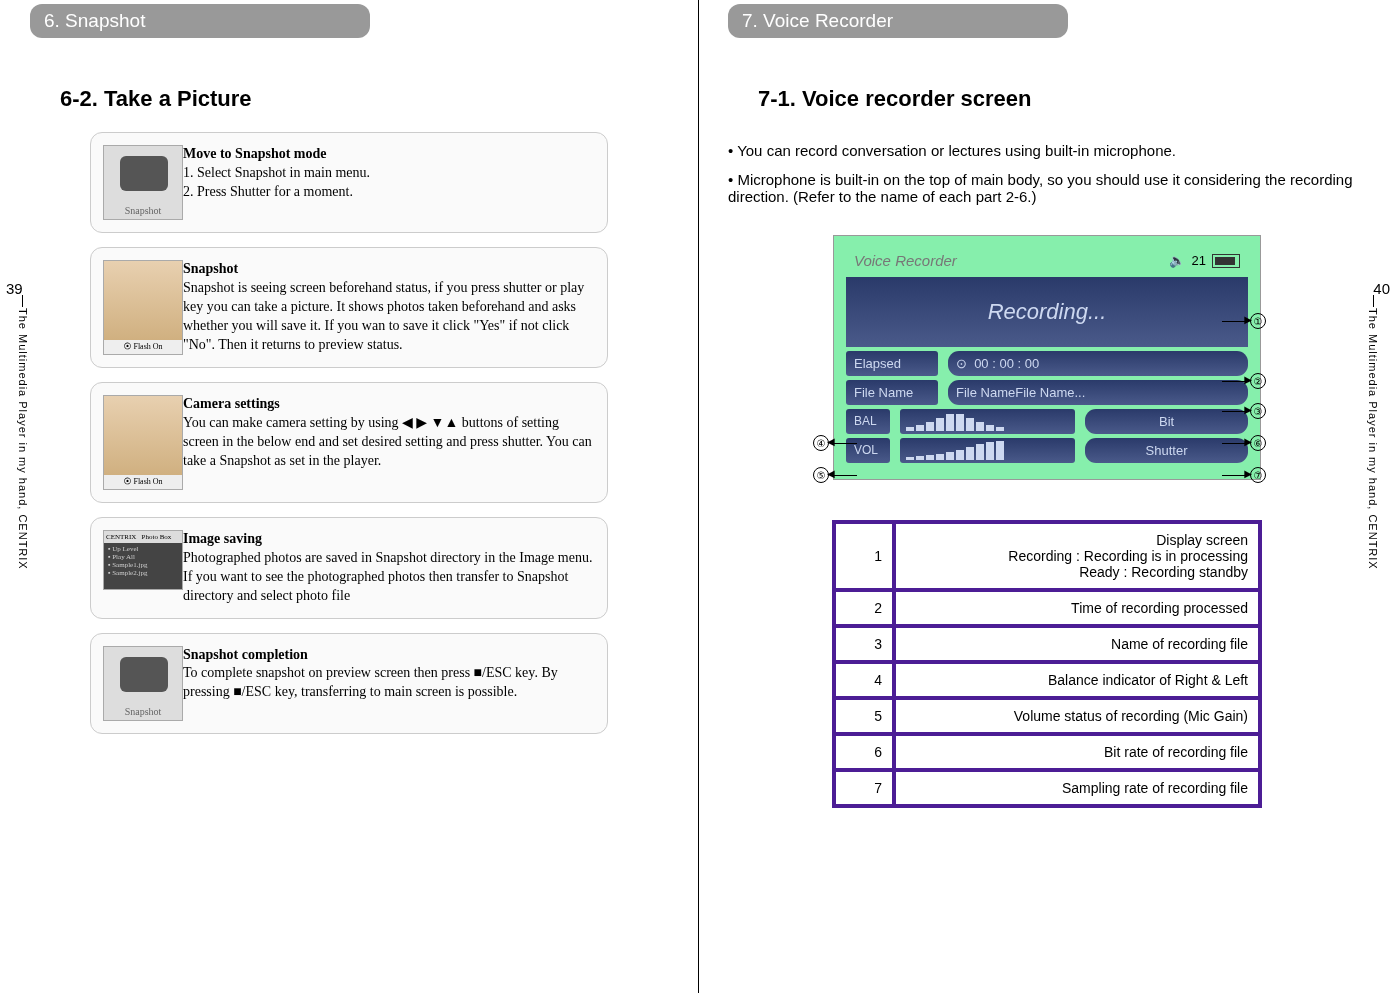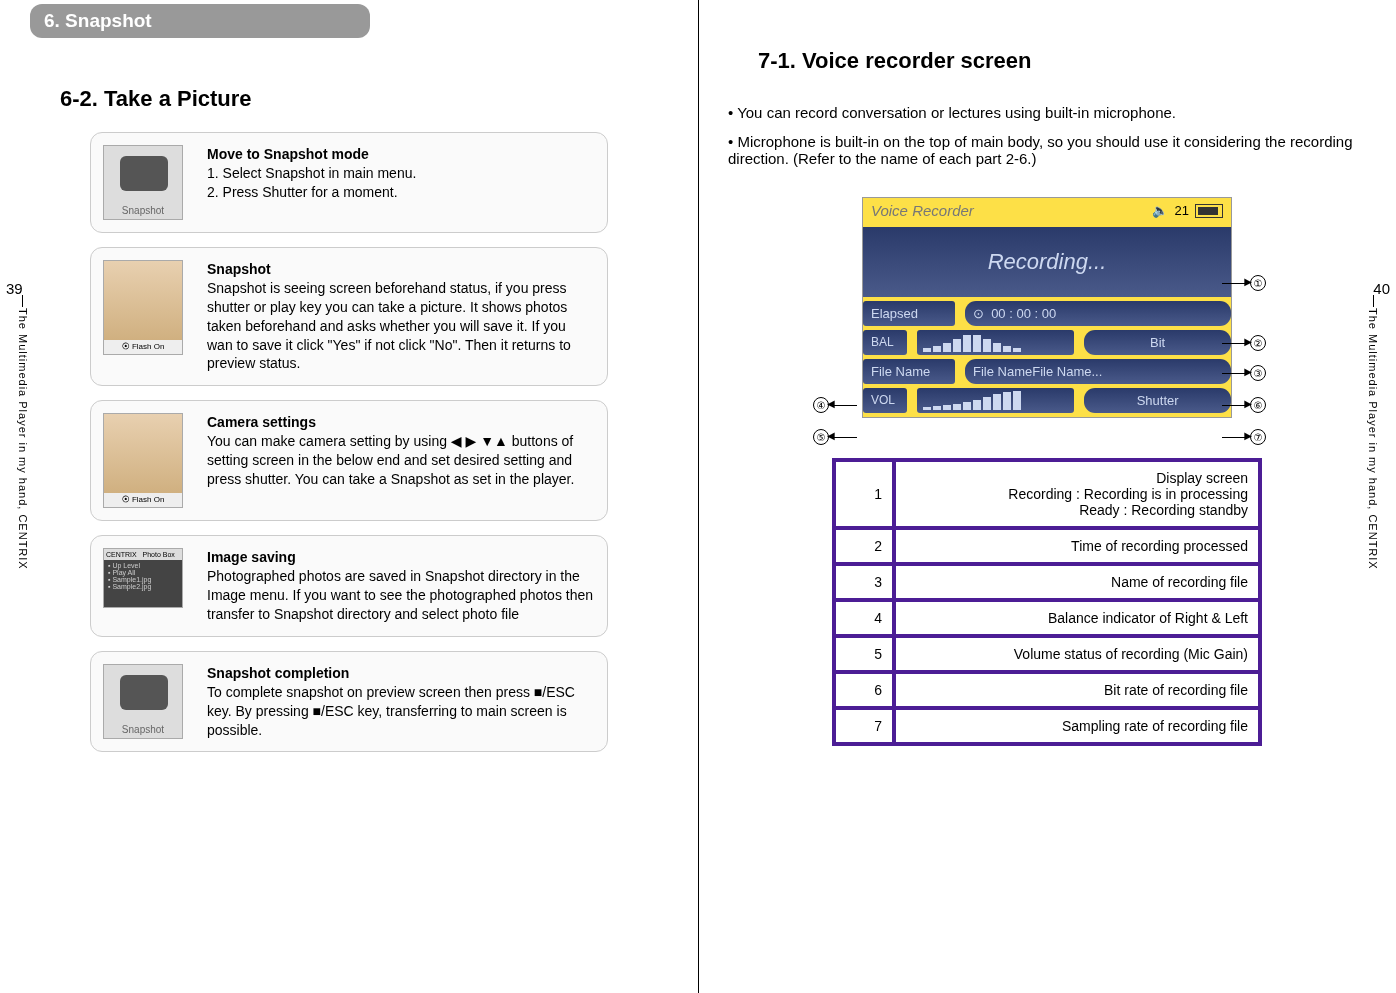--- a/index.html
+++ b/index.html
@@ -4,21 +4,21 @@
   <style>
     * { margin: 0; padding: 0; box-sizing: border-box; }
     body { font-family: Arial, Helvetica, sans-serif; background: #fff; width: 1396px; height: 993px; position: relative; }
     .spread { display: flex; width: 100%; height: 100%; }
     .page { width: 50%; height: 100%; padding: 0 30px; position: relative; }
     .divider { position: absolute; left: 50%; top: 0; bottom: 0; width: 1px; background: #000; }
     
     .section-header { 
       background: #999; 
       color: #fff; 
-      font-weight: bold; 
+      font-weight: normal; 
       font-size: 19px; 
       padding: 6px 14px; 
       border-radius: 12px; 
       display: inline-block; 
       min-width: 340px;
       margin-top: 4px;
     }
     
     .page-title { font-size: 22px; font-weight: bold; margin: 48px 0 20px 30px; }
     
@@ -31,42 +31,43 @@
     
     .intro-text { font-size: 15px; margin: 0 0 12px 0; }
     .right-intro { margin-left: 0; margin-top: 30px; }
     
     .feature-box { 
       border: 1px solid #ccc; 
       border-radius: 12px; 
       padding: 12px; 
       margin: 14px 60px 14px 60px;
       display: flex; 
-      gap: 24px;
+      gap: 0;
       background: #fafafa;
+      font-family: Liberation Serif, serif;
     }
     .feature-img { width: 80px; height: 75px; background: #ddd; border: 1px solid #aaa; flex-shrink: 0; position: relative; }
     .feature-img.tall { height: 95px; }
     .feature-img.short { height: 60px; }
     .feature-text { font-size: 14px; line-height: 1.35; }
     .feature-title { font-weight: bold; }
     
     
     .snap-icon::before { content: ""; position: absolute; top: 10px; left: 16px; width: 48px; height: 35px; background: #555; border-radius: 6px; }
     .snap-icon::after { content: "Snapshot"; position: absolute; bottom: 3px; left: 0; right: 0; text-align: center; font-size: 10px; color: #666; }
     
     .photo-mock::before { content: ""; position: absolute; top: 0; left: 0; right: 0; bottom: 14px; background: linear-gradient(#e8d0b0, #d0b080); }
     .photo-mock::after { content: "⦿ Flash On"; position: absolute; bottom: 0; left: 0; right: 0; height: 14px; font-size: 8px; background: #eee; text-align: center; line-height: 14px; }
     
     .list-mock { background: #444; color: #ccc; font-size: 7px; padding: 4px; }
     .list-mock .hdr { background: #ddd; color: #000; margin: -4px -4px 2px -4px; padding: 2px; font-size: 7px; }
     
     
     .vr-container { display: flex; justify-content: center; margin: 30px 0 40px 0; position: relative; }
-    .vr-screen { width: 370px; background: #fde047; border: 1px solid #999; padding: 0; position: relative; }
+    .vr-screen { width: 428px; background: #86efac; border: 1px solid #999; padding: 12px; position: relative; }
     .vr-title-row { display: flex; justify-content: space-between; align-items: center; padding: 4px 8px; }
     .vr-title { color: #777; font-style: italic; font-size: 15px; }
     .vr-battery { display: flex; align-items: center; gap: 6px; font-size: 13px; }
     .vr-main { background: linear-gradient(#2a3a6a, #4a5a8a); color: #cdd8f0; text-align: center; padding: 22px 0; font-size: 22px; font-style: italic; margin: 4px 0; }
     .vr-row { display: flex; gap: 10px; margin: 4px 0; }
     .vr-label { background: linear-gradient(#2a3a6a, #4a5a8a); color: #cdd8f0; padding: 5px 8px; font-size: 13px; width: 92px; border-radius: 3px; }
     .vr-label.sm { width: 44px; font-size: 12px; }
     .vr-val { background: linear-gradient(#2a3a6a, #4a5a8a); color: #cdd8f0; padding: 5px 8px; font-size: 13px; flex: 1; border-radius: 11px; }
     .vr-bars { background: linear-gradient(#2a3a6a, #4a5a8a); flex: 1; height: 25px; border-radius: 3px; display: flex; align-items: flex-end; padding: 3px 6px; gap: 2px; }
     .vr-bars span { background: #cdd8f0; width: 8px; }
@@ -141,20 +142,21 @@
     <div class="feature-box">
       <div class="feature-img snap-icon"></div>
       <div class="feature-text">
         <div class="feature-title">Snapshot completion</div>
         <div>To complete snapshot  on preview screen then press ■/ESC key.  By pressing ■/ESC key, transferring to main screen is possible.</div>
       </div>
     </div>
   </div>
 
   <div class="page">
+    <div class="section-header">7. Voice Recorder</div>
     <div class="page-title">7-1. Voice recorder screen</div>
     
     <div class="page-number-right">40</div>
     <div class="sidebar-line-right"></div>
     <div class="sidebar-text-right">The Multimedia Player in my hand, CENTRIX</div>
 
     <div class="right-intro">
       <p class="intro-text">• You can record conversation or lectures using built-in microphone.</p>
       <p class="intro-text">• Microphone is built-in on the top of main body, so you should use it considering the recording direction. (Refer to the name of each part 2-6.)</p>
     </div>
@@ -166,42 +168,42 @@
           <span class="vr-battery">
             <span class="spk">🔈</span>
             <span>21</span>
             <span class="batt-icon"></span>
           </span>
         </div>
         <div class="vr-main">Recording...</div>
         <div class="vr-row">
           <div class="vr-label">Elapsed</div>
           <div class="vr-val">⊙ &nbsp;<span>00 : 00 : 00</span></div>
+        </div>
+        <div class="vr-row">
+          <div class="vr-label">File Name</div>
+          <div class="vr-val">File NameFile Name...</div>
         </div>
         <div class="vr-row">
           <div class="vr-label sm">BAL</div>
           <div class="vr-bars">
               <span style="height:20%"></span>
               <span style="height:30%"></span>
               <span style="height:50%"></span>
               <span style="height:70%"></span>
               <span style="height:90%"></span>
               <span style="height:90%"></span>
               <span style="height:70%"></span>
               <span style="height:50%"></span>
               <span style="height:30%"></span>
               <span style="height:20%"></span>
             </div>
           <div class="vr-val" style="flex:0.9;text-align:center">Bit</div>
         </div>
         <div class="vr-row">
-          <div class="vr-label">File Name</div>
-          <div class="vr-val">File NameFile Name...</div>
-        </div>
-        <div class="vr-row">
           <div class="vr-label sm">VOL</div>
           <div class="vr-bars">
               <span style="height:15%"></span>
               <span style="height:20%"></span>
               <span style="height:25%"></span>
               <span style="height:30%"></span>
               <span style="height:40%"></span>
               <span style="height:55%"></span>
               <span style="height:70%"></span>
               <span style="height:85%"></span>

